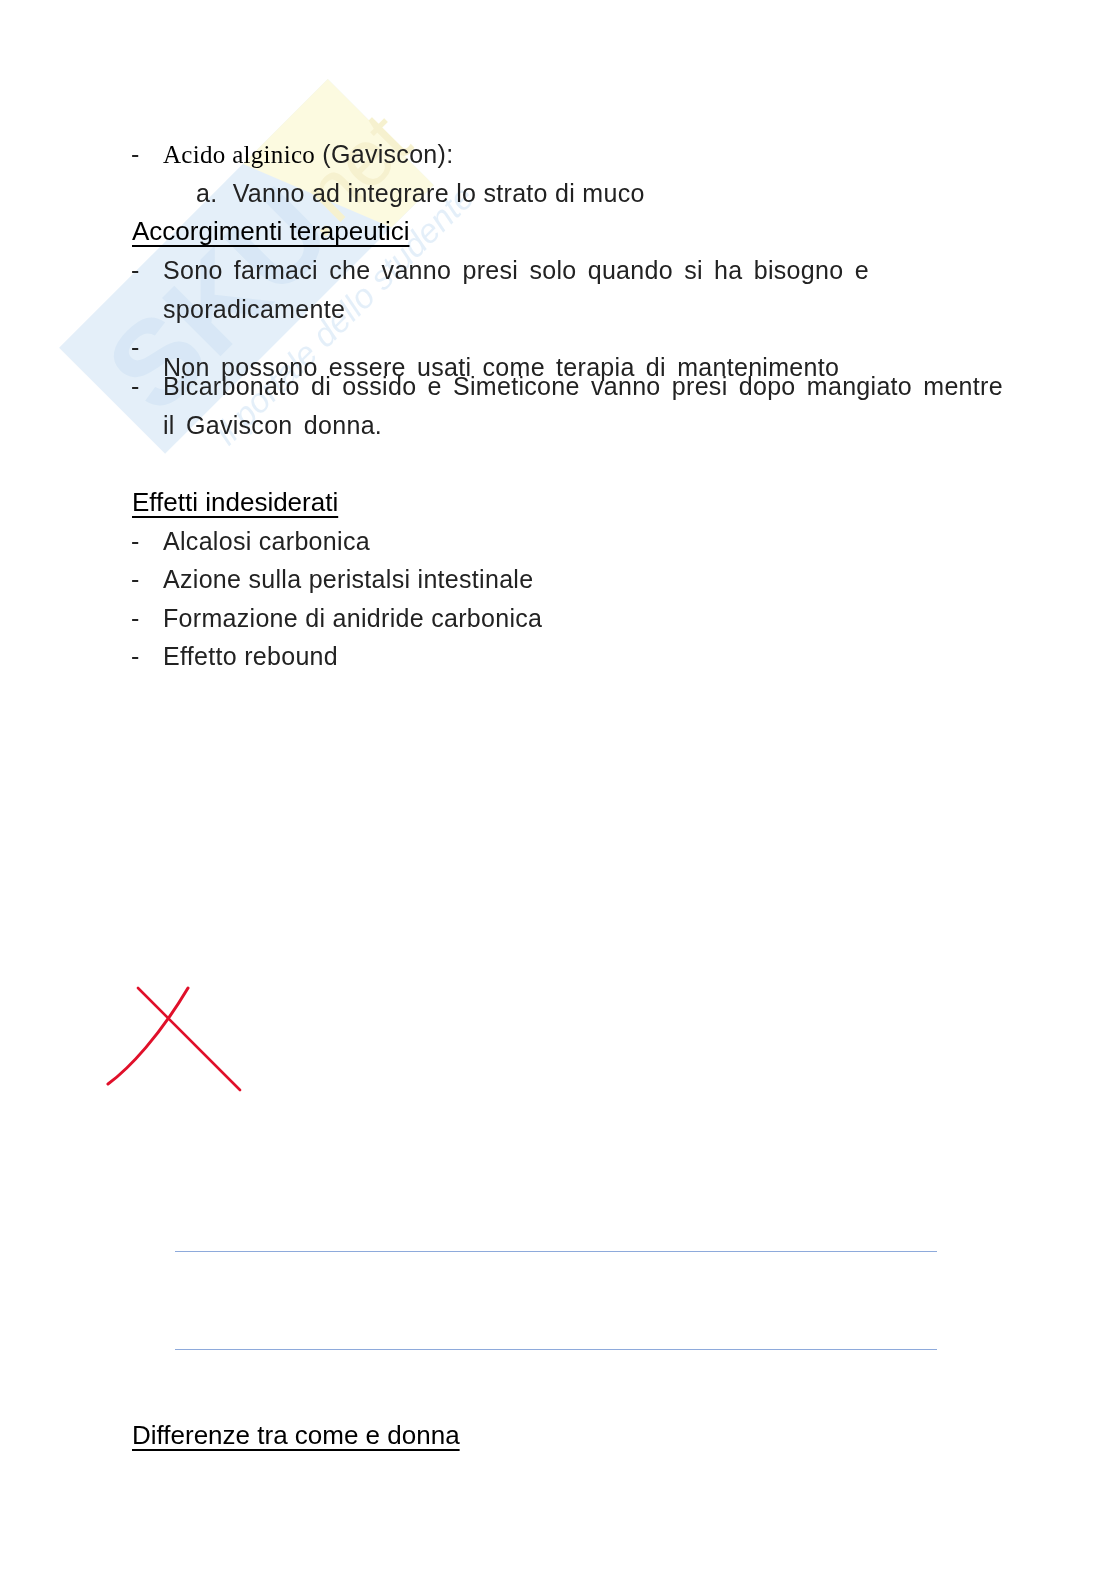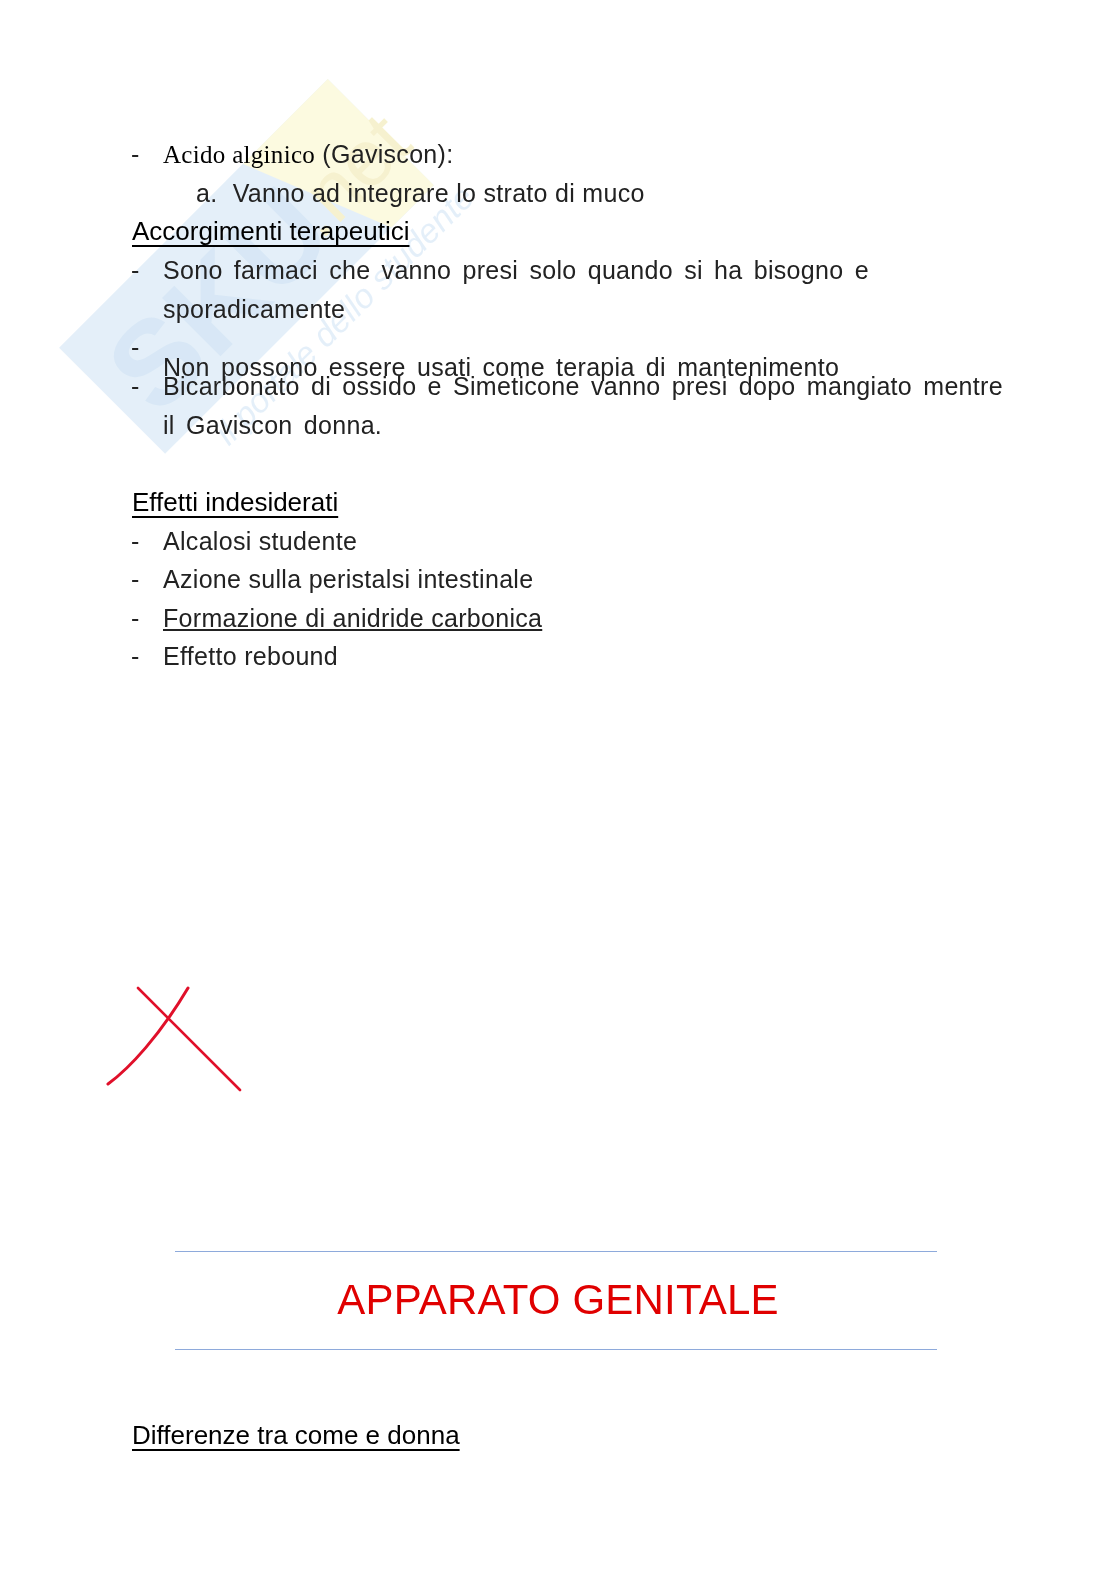--- a/index.html
+++ b/index.html
@@ -56,35 +56,34 @@
   <span class="dash" style="left:131px; top:332px;">-</span>
   <div class="line light" style="left:163px; top:352px; word-spacing:4px;">Non possono essere usati come terapia di mantenimento</div>
 
   <span class="dash" style="left:131px; top:371px;">-</span>
   <div class="line light" style="left:163px; top:371px; word-spacing:4px;">Bicarbonato di ossido e Simeticone vanno presi dopo mangiato mentre</div>
   <div class="line light" style="left:163px; top:410px; word-spacing:4px;">il Gaviscon donna.</div>
 
   <div class="heading" style="left:96px; top:487px;">Effetti indesiderati</div>
 
   <span class="dash" style="left:131px; top:526px;">-</span>
-  <div class="line light" style="left:163px; top:526px;">Alcalosi studente</div>
+  <div class="line light" style="left:163px; top:526px;">Alcalosi carbonica</div>
 
   <span class="dash" style="left:131px; top:564px;">-</span>
   <div class="line light" style="left:163px; top:564px;">Azione sulla peristalsi intestinale</div>
 
   <span class="dash" style="left:131px; top:603px;">-</span>
-  <div class="line light" style="left:163px; top:603px;text-decoration:underline;">Formazione di anidride carbonica</div>
+  <div class="line light" style="left:163px; top:603px;">Formazione di anidride carbonica</div>
 
   <span class="dash" style="left:131px; top:641px;">-</span>
   <div class="line light" style="left:163px; top:641px;">Effetto rebound</div>
 
   <svg class="red-x" viewBox="0 0 150 120">
     <path d="M8 104 C 30 88, 60 55, 88 8" stroke="#e0102a" stroke-width="3" fill="none" stroke-linecap="round"></path>
     <path d="M38 8 C 60 30, 100 70, 140 110" stroke="#e0102a" stroke-width="2.6" fill="none" stroke-linecap="round"></path>
   </svg>
 
   <div class="rule" style="top:1251px;"></div>
-  <div class="chapter-title">APPARATO GENITALE</div>
   <div class="rule" style="top:1349px;"></div>
 
   <div class="heading" style="left:96px; top:1420px;">Differenze tra come e donna</div>
 
 </div>
 
 </body></html>

